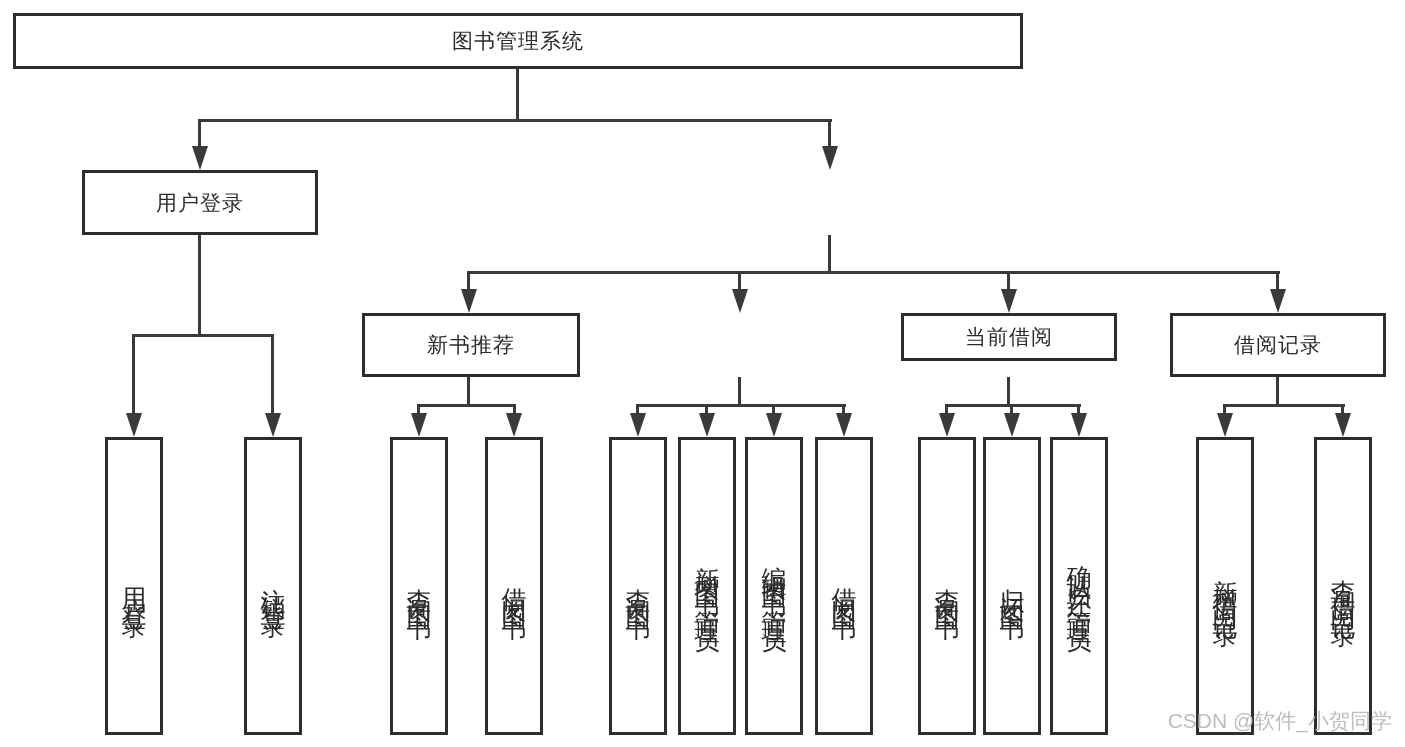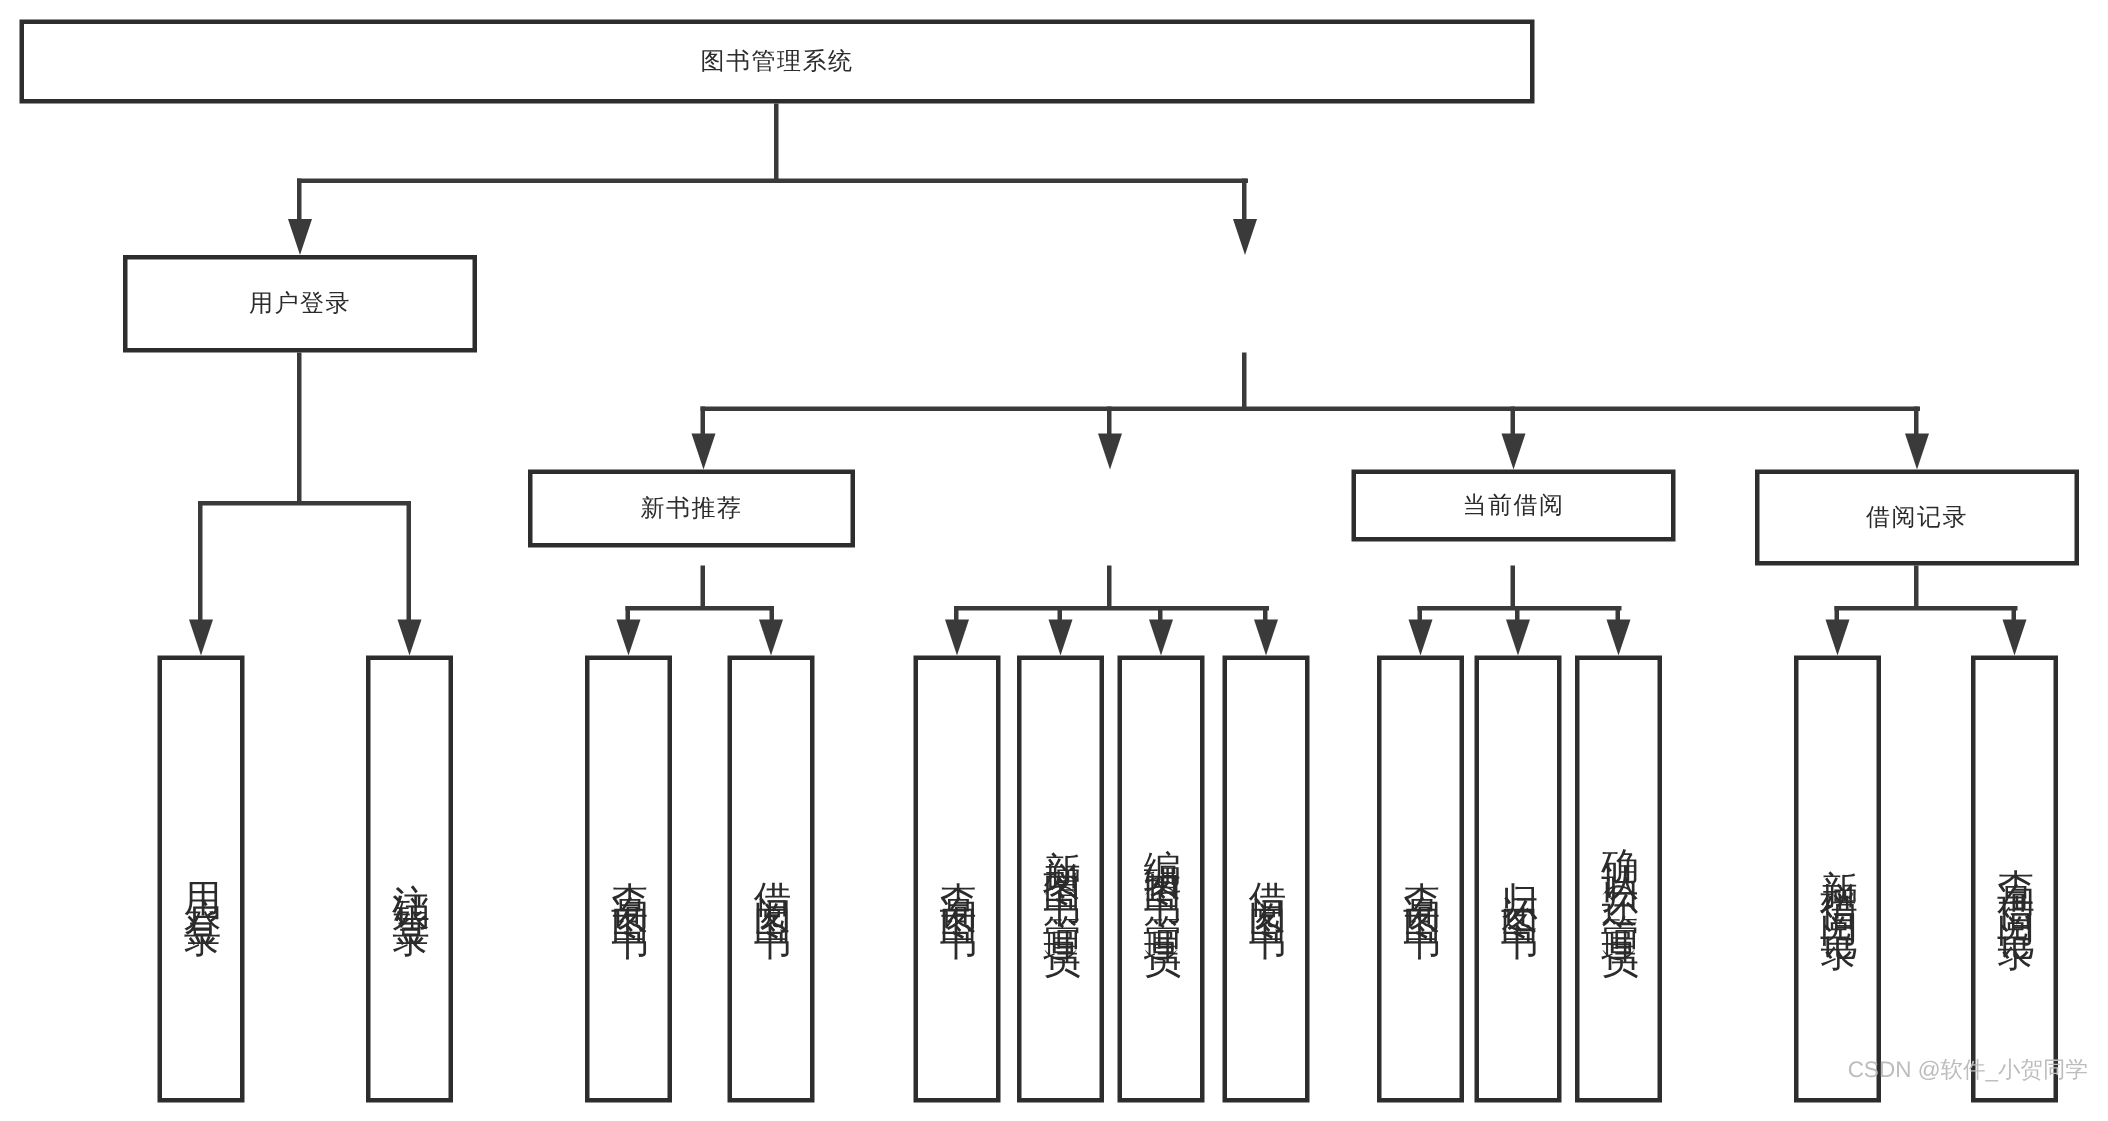--- a/index.html
+++ b/index.html
@@ -25,21 +25,21 @@
     position:absolute;
     box-sizing:border-box;
     border:3px solid var(--border);
     background:#ffffff;
     display:flex;
     align-items:center;
     justify-content:center;
     color:var(--text);
   }
   .hlabel{
-    font-size:16px;
+    font-size:21px;
     white-space:nowrap;
     letter-spacing:1px;
   }
   .vtext{
     writing-mode:vertical-lr;
     text-orientation:mixed;
     font-size:25px;
     letter-spacing:9px;
     line-height:1;
     color:var(--text);
@@ -58,22 +58,22 @@
     position:absolute;
     width:0;
     height:0;
     border-left:8px solid transparent;
     border-right:8px solid transparent;
     border-top:24px solid var(--line);
   }
   .watermark{
     position:absolute;
     right:13px;
-    bottom:24px;
-    font-size:15px;
+    bottom:12px;
+    font-size:21px;
     color:var(--watermark);
     z-index:5;
     white-space:nowrap;
   }
 </style>
 </head>
 <body>
 
 <div class="canvas">
 
@@ -103,21 +103,21 @@
   <div class="hline" style="left:467px;top:271px;width:813px"></div>
   <div class="vline" style="left:467px;top:271px;height:20px"></div>
   <div class="arr" style="left:461px;top:289px"></div>
   <div class="vline" style="left:738px;top:271px;height:20px"></div>
   <div class="arr" style="left:732px;top:289px"></div>
   <div class="vline" style="left:1007px;top:271px;height:20px"></div>
   <div class="arr" style="left:1001px;top:289px"></div>
   <div class="vline" style="left:1276px;top:271px;height:20px"></div>
   <div class="arr" style="left:1270px;top:289px"></div>
 
-  <div class="box" style="left:352px;top:313px;width:218px;height:52px">
+  <div class="box" style="left:362px;top:313px;width:218px;height:64px">
     <span class="hlabel">新书推荐</span>
   </div>
   <div class="box" style="left:901px;top:313px;width:216px;height:48px">
     <span class="hlabel">当前借阅</span>
   </div>
   <div class="box" style="left:1170px;top:313px;width:216px;height:64px">
     <span class="hlabel">借阅记录</span>
   </div>
 
   <div class="vline" style="left:467px;top:377px;height:29px"></div>

